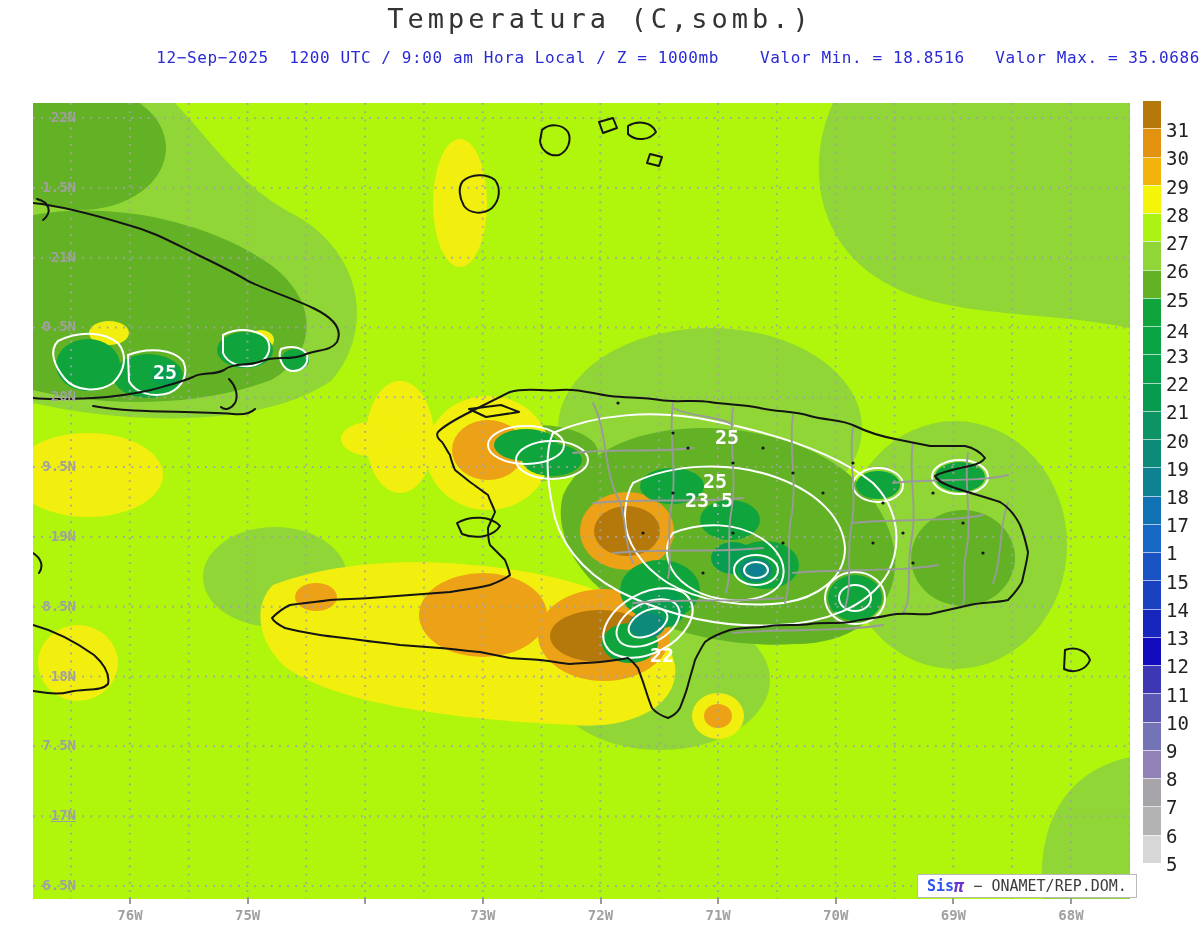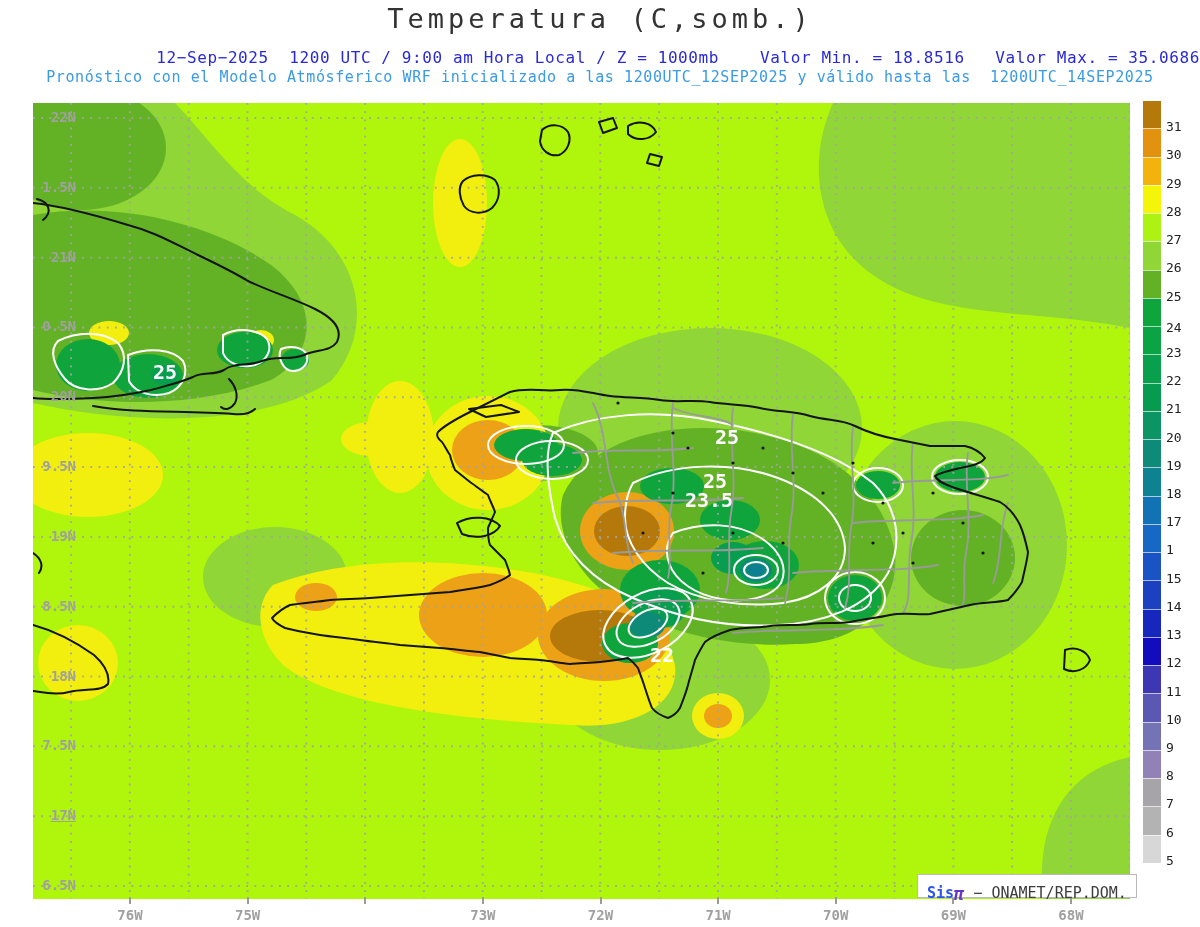--- a/index.html
+++ b/index.html
@@ -25,45 +25,44 @@
     font-family:"DejaVu Sans Mono","Liberation Mono",monospace;
     font-size:14px;font-weight:bold;color:#a0a0a0;}
   .lon-tick{position:absolute;width:2px;height:7px;background:#9b9b9b;}
 
   #colorbar{position:absolute;left:1143px;top:101px;width:18px;height:790px;
     display:flex;flex-direction:column;}
   .cb-seg{flex:1;}
   .cb-seg + .cb-seg{border-top:1px solid rgba(255,255,255,0.65);}
   .cb-lab{position:absolute;left:1166px;width:34px;height:19px;
     font-family:"DejaVu Sans Mono","Liberation Mono",monospace;
-    font-size:13px;color:#222;}
+    font-size:19px;color:#222;}
 
   #watermark{position:absolute;left:917px;top:874px;height:24px;
-    background:#ffffff;border:1.5px solid #b9b9b9;display:flex;align-items:flex-start;
+    background:#ffffff;border:1.5px solid #b9b9b9;display:flex;align-items:center;
     padding:9px 9px;box-sizing:border-box;
     font-family:"DejaVu Sans Mono","Liberation Mono",monospace;font-size:15px;white-space:pre;}
   #watermark .brand{color:#2d55ee;font-weight:bold;}
   #watermark .pi{color:#6633cc;font-weight:bold;font-style:italic;font-size:17px;}
   #watermark .org{color:#3c3c3c;}
 
   .clab{fill:#ffffff;font-family:"DejaVu Sans Mono","Liberation Mono",monospace;
     font-size:20px;font-weight:bold;text-anchor:middle;}
   .grid-line{stroke:#a3a3a3;stroke-width:2;stroke-dasharray:1.8 6.4;fill:none;opacity:.9;}
   .wcont{stroke:#ffffff;stroke-width:2;fill:none;stroke-linejoin:round;stroke-linecap:round;}
   .prov{stroke:#9a9a9a;stroke-width:1.8;fill:none;stroke-linejoin:round;stroke-linecap:round;}
   .coast{stroke:#141414;stroke-width:2;fill:none;stroke-linejoin:round;stroke-linecap:round;}
 </style>
 </head>
 <body>
 
 <div id="stage">
 
   <div class="hdr-title">Temperatura (C,somb.)</div>
   <div class="hdr-line1">12−Sep−2025  1200 UTC / 9:00 am Hora Local / Z = 1000mb    Valor Min. = 18.8516   Valor Max. = 35.0686</div>
-  <div class="hdr-line2">Pronóstico con el Modelo Atmósferico WRF inicializado a las 1200UTC_12SEP2025 y válido hasta las  1200UTC_14SEP2025</div>
 
   <svg id="map-svg" width="1097" height="796" viewBox="0 0 1097 796" xmlns="http://www.w3.org/2000/svg">
 
     <g>
       <rect x="0" y="0" width="1097" height="796" fill="#aff50c"></rect>
 
       <g fill="#8fd636">
         <path d="M 800,0 C 775,55 780,130 840,172 C 905,218 1000,205 1097,225 L 1097,0 Z"></path>
         <ellipse cx="677" cy="325" rx="152" ry="100"></ellipse>
         <ellipse cx="922" cy="442" rx="112" ry="124"></ellipse>

